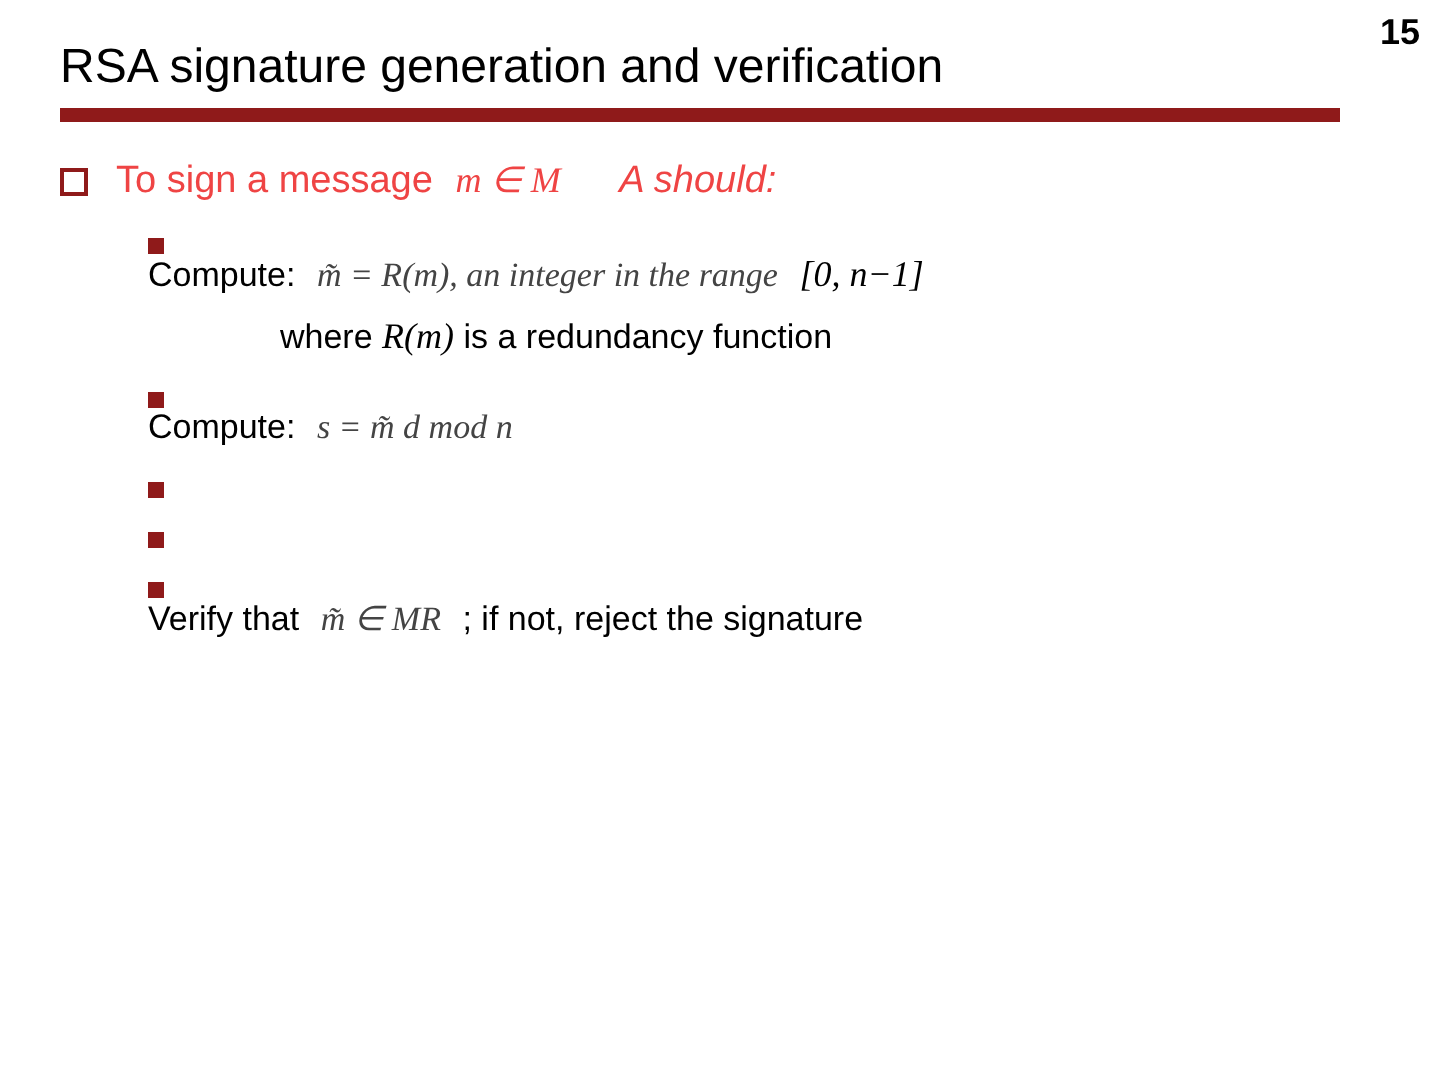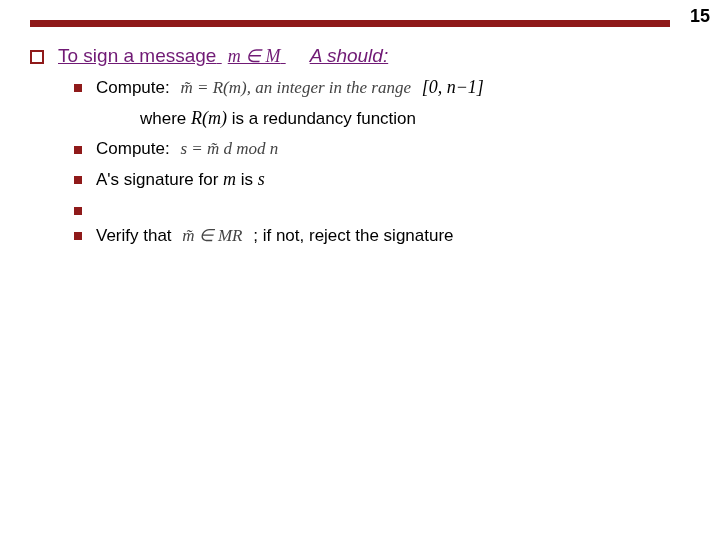--- a/index.html
+++ b/index.html
@@ -47,34 +47,34 @@
   .sq-open {
     width: 10px;
     height: 10px;
     border: 2px solid #8f1a1a;
     flex: 0 0 auto;
     margin-top: 5px;
     margin-right: 14px;
   }
   .row-top .text {
     font-size: 19px;
-    color: #701a75;
-    text-decoration: underline;
+    color: #ef4444;
   }
   .a-should {
     margin-left: 24px;
     font-style: italic;
   }
   .sub-list {
     margin-left: 44px;
   }
   .sub-row {
     display: flex;
     align-items: flex-start;
     margin: 10px 0;
+    flex-direction: column;
   }
   .sq-fill {
     width: 8px;
     height: 8px;
     background: #8f1a1a;
     flex: 0 0 auto;
     margin-top: 7px;
     margin-right: 14px;
   }
   .sub-row .text {
@@ -98,20 +98,21 @@
     color: #444;
     font-style: italic;
     font-family: "Times New Roman", serif;
   }
 </style>
 </head>
 <body>
 
 <div class="slide">
   <div class="page-num">15</div>
+  <h1>RSA signature generation and verification</h1>
   <div class="rule"></div>
 
   <div class="row-top">
     <div class="sq-open"></div>
     <div class="text">
       <span>To sign a message</span>
       <span class="math ml">m ∈ M</span>
       <span class="a-should">A should:</span>
     </div>
   </div>
@@ -132,23 +133,20 @@
     <div class="sub-row">
       <div class="sq-fill"></div>
       <div class="text">
         <span>Compute:</span>
         <span class="formula-img ml">s = m̃ d mod n</span>
       </div>
     </div>
 
     <div class="sub-row">
       <div class="sq-fill"></div>
-      <div class="text">
-        <span>A's signature for </span><span class="math">m</span><span> is </span><span class="math">s</span>
-      </div>
     </div>
   </div>
 
 
   <div class="sub-list">
     <div class="sub-row">
       <div class="sq-fill"></div>
     </div>
     <div class="sub-row">
       <div class="sq-fill"></div>

